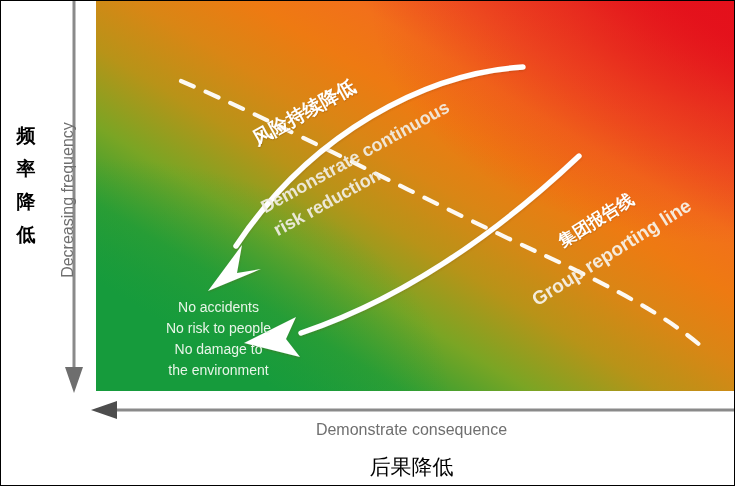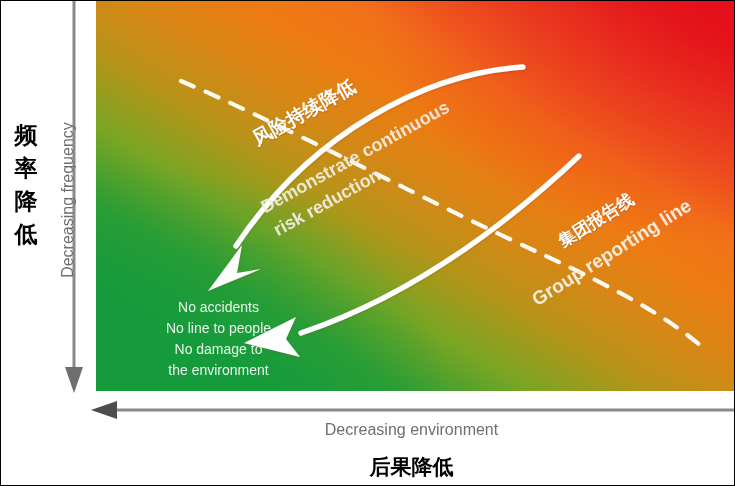--- a/index.html
+++ b/index.html
@@ -160,21 +160,21 @@
     color: #6f6f6f;
     white-space: pre;
     transform: rotate(-90deg);
     transform-origin: center center;
   }
   #y-label-cn {
     position: absolute;
     left: 12px;
     top: 118px;
     width: 26px;
-    font-size: 23px;
+    font-size: 19px;
     font-weight: 700;
     color: #000000;
     line-height: 33px;
     text-align: center;
   }
   #x-label-en {
     position: absolute;
     left: 88px;
     top: 420px;
     width: 645px;
@@ -183,21 +183,21 @@
     color: #6f6f6f;
     white-space: pre;
   }
   #x-label-cn {
     position: absolute;
     left: 88px;
     top: 452px;
     width: 645px;
     text-align: center;
     font-size: 21px;
-    font-weight: 700;
+    font-weight: 400;
     color: #000000;
     white-space: pre;
   }
 </style>
 </head>
 <body>
 
 <div id="page">
 
   <div id="plot-area">
@@ -223,21 +223,21 @@
       </g>
 
       <g filter="url(#softshadow)">
         <path d="M 483,155 C 430,205 330,290 205,332" fill="none" stroke="#ffffff" stroke-width="5.4" stroke-linecap="round"></path>
 
         <path d="M 148,342 L 200,316 L 190,338 L 204,356 Z" fill="#ffffff"></path>
       </g>
     </svg>
 
     <div class="green-label-en">No accidents
-No line to people
+No risk to people
 No damage to
 the environment</div>
 
     <div class="curve-label" id="label-risk-cn">风险持续降低</div>
     <div class="curve-label" id="label-risk-en">Demonstrate continuous
 risk reduction</div>
 
     <div class="curve-label" id="label-group-cn">集团报告线</div>
     <div class="curve-label" id="label-group-en">Group reporting line</div>
   </div>
@@ -249,17 +249,17 @@
 
   <div id="y-label-en">Decreasing frequency</div>
 
   <div id="y-label-cn">频率降低</div>
 
   <svg id="x-axis-svg" viewBox="0 0 645 22">
     <line x1="645" y1="11" x2="22" y2="11" stroke="#8a8a8a" stroke-width="3"></line>
     <polygon points="2,11 28,2 28,20" fill="#4d4d4d"></polygon>
   </svg>
 
-  <div id="x-label-en">Decreasing environment</div>
+  <div id="x-label-en">Demonstrate consequence</div>
 
   <div id="x-label-cn">后果降低</div>
 
 </div>
 
 </body></html>

